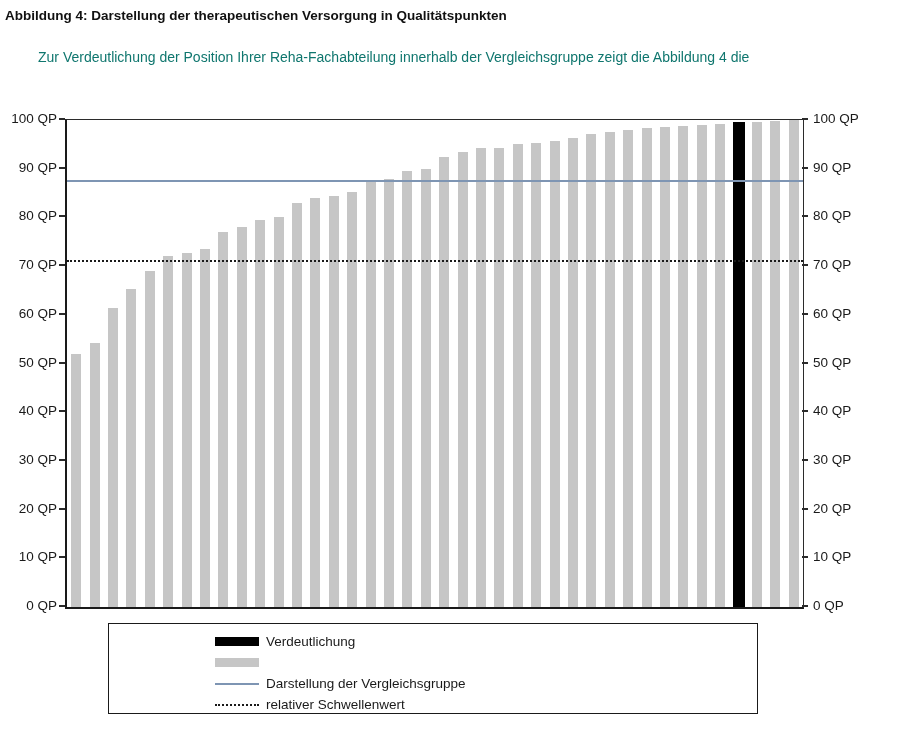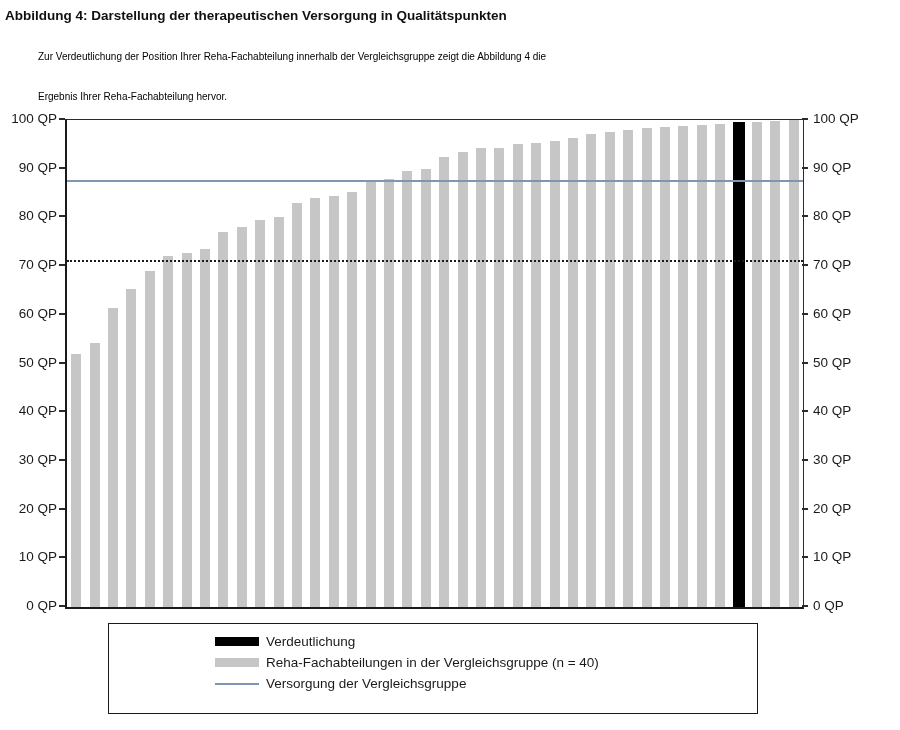--- a/index.html
+++ b/index.html
@@ -5,21 +5,21 @@
   html,body{margin:0;padding:0;background:#ffffff;}
   body{font-family:"Liberation Sans","DejaVu Sans",sans-serif;color:#1a1a1a;}
   .page{position:relative;width:900px;height:730px;background:#ffffff;overflow:hidden;}
 
   .fig-title{
     position:absolute;left:5px;top:8px;margin:0;
     font-size:13.5px;font-weight:bold;color:#111;
   }
   .fig-desc{
     position:absolute;left:38px;top:47px;width:830px;margin:0;
-    font-size:10px;line-height:20px;color:#000000;
+    font-size:14px;line-height:20px;color:#0f766e;
   }
 
   
   .chart{position:absolute;left:0;top:119px;width:900px;height:487px;}
   .plot{
     position:absolute;left:65px;top:0;width:736px;height:487px;
     box-sizing:content-box;
     border-top:1.5px solid #2b2b2b;
     border-right:1.5px solid #2b2b2b;
     border-left:2px solid #1a1a1a;
@@ -47,21 +47,20 @@
 </style>
 </head>
 <body>
 
 <div class="page">
   <h1 class="fig-title">Abbildung 4: Darstellung der therapeutischen Versorgung in Qualitätspunkten</h1>
 
   <p class="fig-desc">
     <span>Zur Verdeutlichung der Position Ihrer Reha-Fachabteilung innerhalb der Vergleichsgruppe zeigt die Abbildung 4 die</span><br>
     <br>
-    <span>Ergebnis Ihrer Reha-Fachabteilung hervor.</span>
   </p>
 
   <div class="chart">
     <div class="plot">
         <div class="bar" style="left: 4.2px; width: 10px; height: 253.24px; background: rgb(198, 198, 198);"></div>
         <div class="bar" style="left: 22.6px; width: 10px; height: 264.441px; background: rgb(198, 198, 198);"></div>
         <div class="bar" style="left: 41px; width: 10px; height: 298.531px; background: rgb(198, 198, 198);"></div>
         <div class="bar" style="left: 59.4px; width: 10px; height: 317.524px; background: rgb(198, 198, 198);"></div>
         <div class="bar" style="left: 77.8px; width: 10px; height: 336.03px; background: rgb(198, 198, 198);"></div>
         <div class="bar" style="left: 96.2px; width: 10px; height: 350.64px; background: rgb(198, 198, 198);"></div>
@@ -150,20 +149,23 @@
     </div>
 
   <div class="legend">
 
   <div class="legend-row">
         <span class="legend-swatch sw-bar" style="background: rgb(0, 0, 0);"></span>
         <span class="legend-label">Verdeutlichung</span>
       </div>
       <div class="legend-row">
         <span class="legend-swatch sw-bar" style="background: rgb(198, 198, 198);"></span>
-        <span class="legend-label">Reha-Fachabteilungen in der Vergleichsgruppe (n = 40)</span>
       </div>
       <div class="legend-row">
         <span class="legend-swatch sw-line" style="border-top: 2px solid rgb(126, 149, 179);"></span>
-        <span class="legend-label">Versorgung der Vergleichsgruppe</span>
+        <span class="legend-label">Darstellung der Vergleichsgruppe</span>
+      </div>
+      <div class="legend-row">
+        <span class="legend-swatch sw-line" style="border-top: 2px dotted rgb(26, 26, 26);"></span>
+        <span class="legend-label">relativer Schwellenwert</span>
       </div>
     </div>
 </div>
 
 </body></html>

